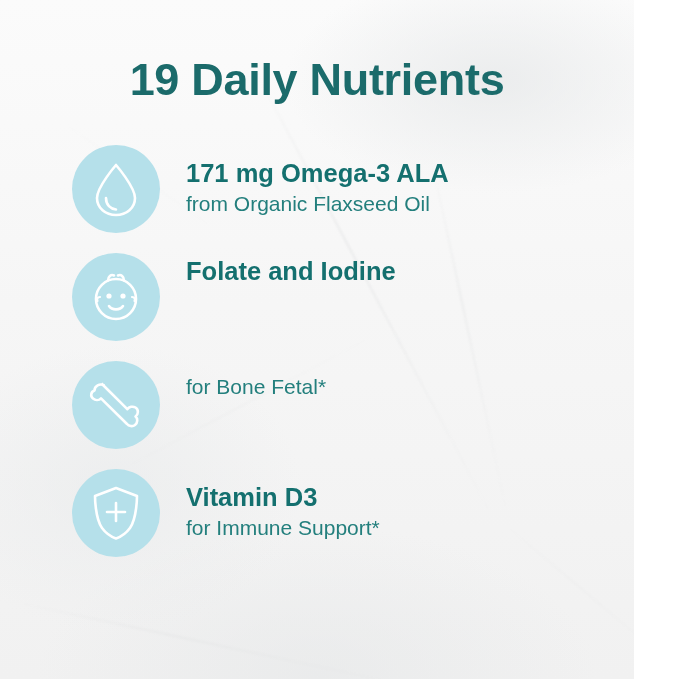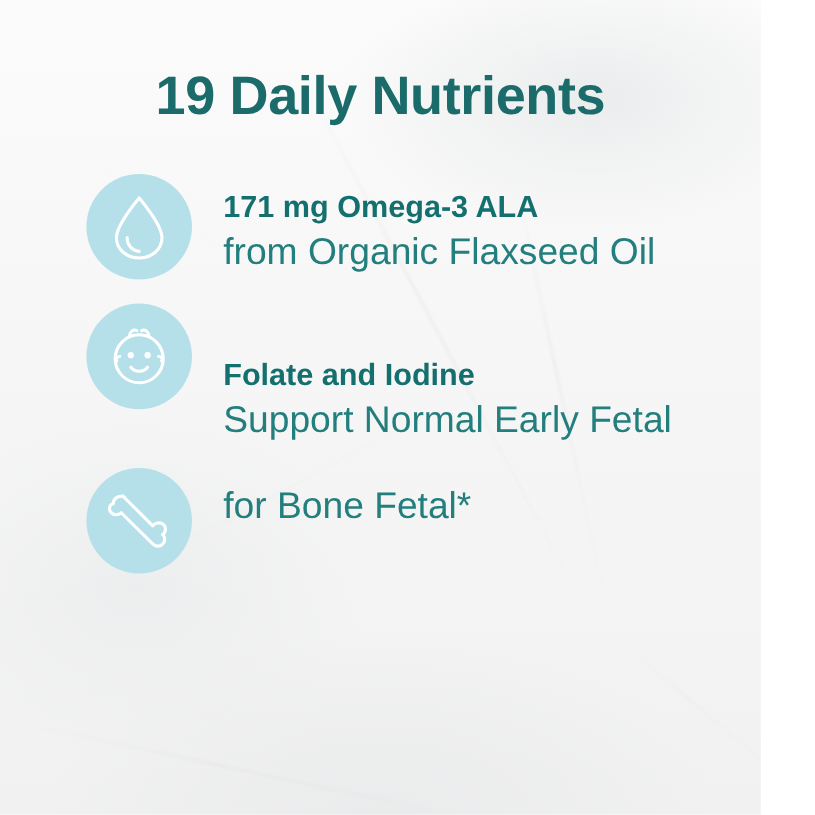--- a/index.html
+++ b/index.html
@@ -76,27 +76,27 @@
     padding-top: 6px;
     color: #1f7a79;
   }
   .line-bold {
     font-size: 25.5px;
     font-weight: bold;
     line-height: 1.30;
     color: #14706f;
   }
   .line-reg {
-    font-size: 31px;
+    font-size: 21px;
     font-weight: normal;
     line-height: 1.30;
     color: #237f7d;
   }
   .row.r1 .text { padding-top: 12px; }
-  .row.r2 .text { padding-top: 2px; margin-top: 42px; }
+  .row.r2 .text { padding-top: 2px; }
   .row.r3 .text { padding-top: 12px; }
   .row.r4 .text { padding-top: 12px; }
 </style>
 </head>
 <body>
 
 <div class="card">
 
   <div class="vein v1"></div>
   <div class="vein v2"></div>
@@ -130,32 +130,44 @@
           <path d="M37 12.5 C37 8.5 34 6 31 7.5" stroke="#ffffff" stroke-width="2.6" fill="none" stroke-linecap="round"></path>
           <circle cx="22" cy="28" r="2.6" fill="#ffffff"></circle>
           <circle cx="36" cy="28" r="2.6" fill="#ffffff"></circle>
           <path d="M22 38 C25 42.5 33 42.5 36 38" stroke="#ffffff" stroke-width="2.6" fill="none" stroke-linecap="round"></path>
           <path d="M13 29 C10.5 29 9.5 31 10.5 33" stroke="#ffffff" stroke-width="2.2" fill="none" stroke-linecap="round"></path>
           <path d="M45 29 C47.5 29 48.5 31 47.5 33" stroke="#ffffff" stroke-width="2.2" fill="none" stroke-linecap="round"></path>
         </svg>
       </div>
       <div class="text">
         <div class="line-bold">Folate and Iodine</div>
-        <div class="line-reg">Support Normal Early Fetal</div>
       </div>
     </div>
 
     <div class="row r3">
       <div class="icon-wrap">
         <svg width="62" height="62" viewBox="0 0 62 62" fill="none">
           <g stroke="#ffffff" stroke-width="2.6" fill="none" stroke-linejoin="round">
             <path d="M18.5 10.5 C13.5 8 8.5 11 8.5 15.5 C5 16.5 4 21 7 23.5 C9.5 25.7 13 25.3 15 23.3 L41 49 C42.8 51.2 46.5 52 49 50 C51.8 47.8 52 43.5 49.5 41.5 C52.5 39.5 52.8 34.5 49.5 32.5 C46.8 30.9 43 31.8 41.3 34.2 L15.5 8.5" transform="translate(1,1)"></path>
           </g>
         </svg>
       </div>
       <div class="text">
         <div class="line-reg">for Bone Fetal*</div>
       </div>
     </div>
 
+    <div class="row r4">
+      <div class="icon-wrap">
+        <svg width="52" height="58" viewBox="0 0 52 58" fill="none">
+          <path d="M26 4 L47 12 C47 12 47 34 40 44 C34.5 51.5 26 54.5 26 54.5 C26 54.5 17.5 51.5 12 44 C5 34 5 12 5 12 Z" stroke="#ffffff" stroke-width="2.6" fill="none" stroke-linejoin="round"></path>
+          <path d="M26 19 L26 37" stroke="#ffffff" stroke-width="2.6" stroke-linecap="round"></path>
+          <path d="M17 28 L35 28" stroke="#ffffff" stroke-width="2.6" stroke-linecap="round"></path>
+        </svg>
+      </div>
+      <div class="text">
+        <div class="line-bold">Vitamin D3</div>
+        <div class="line-reg">for Immune Support*</div>
+      </div>
+    </div>
 
   </div>
 </div>
 
 </body></html>

